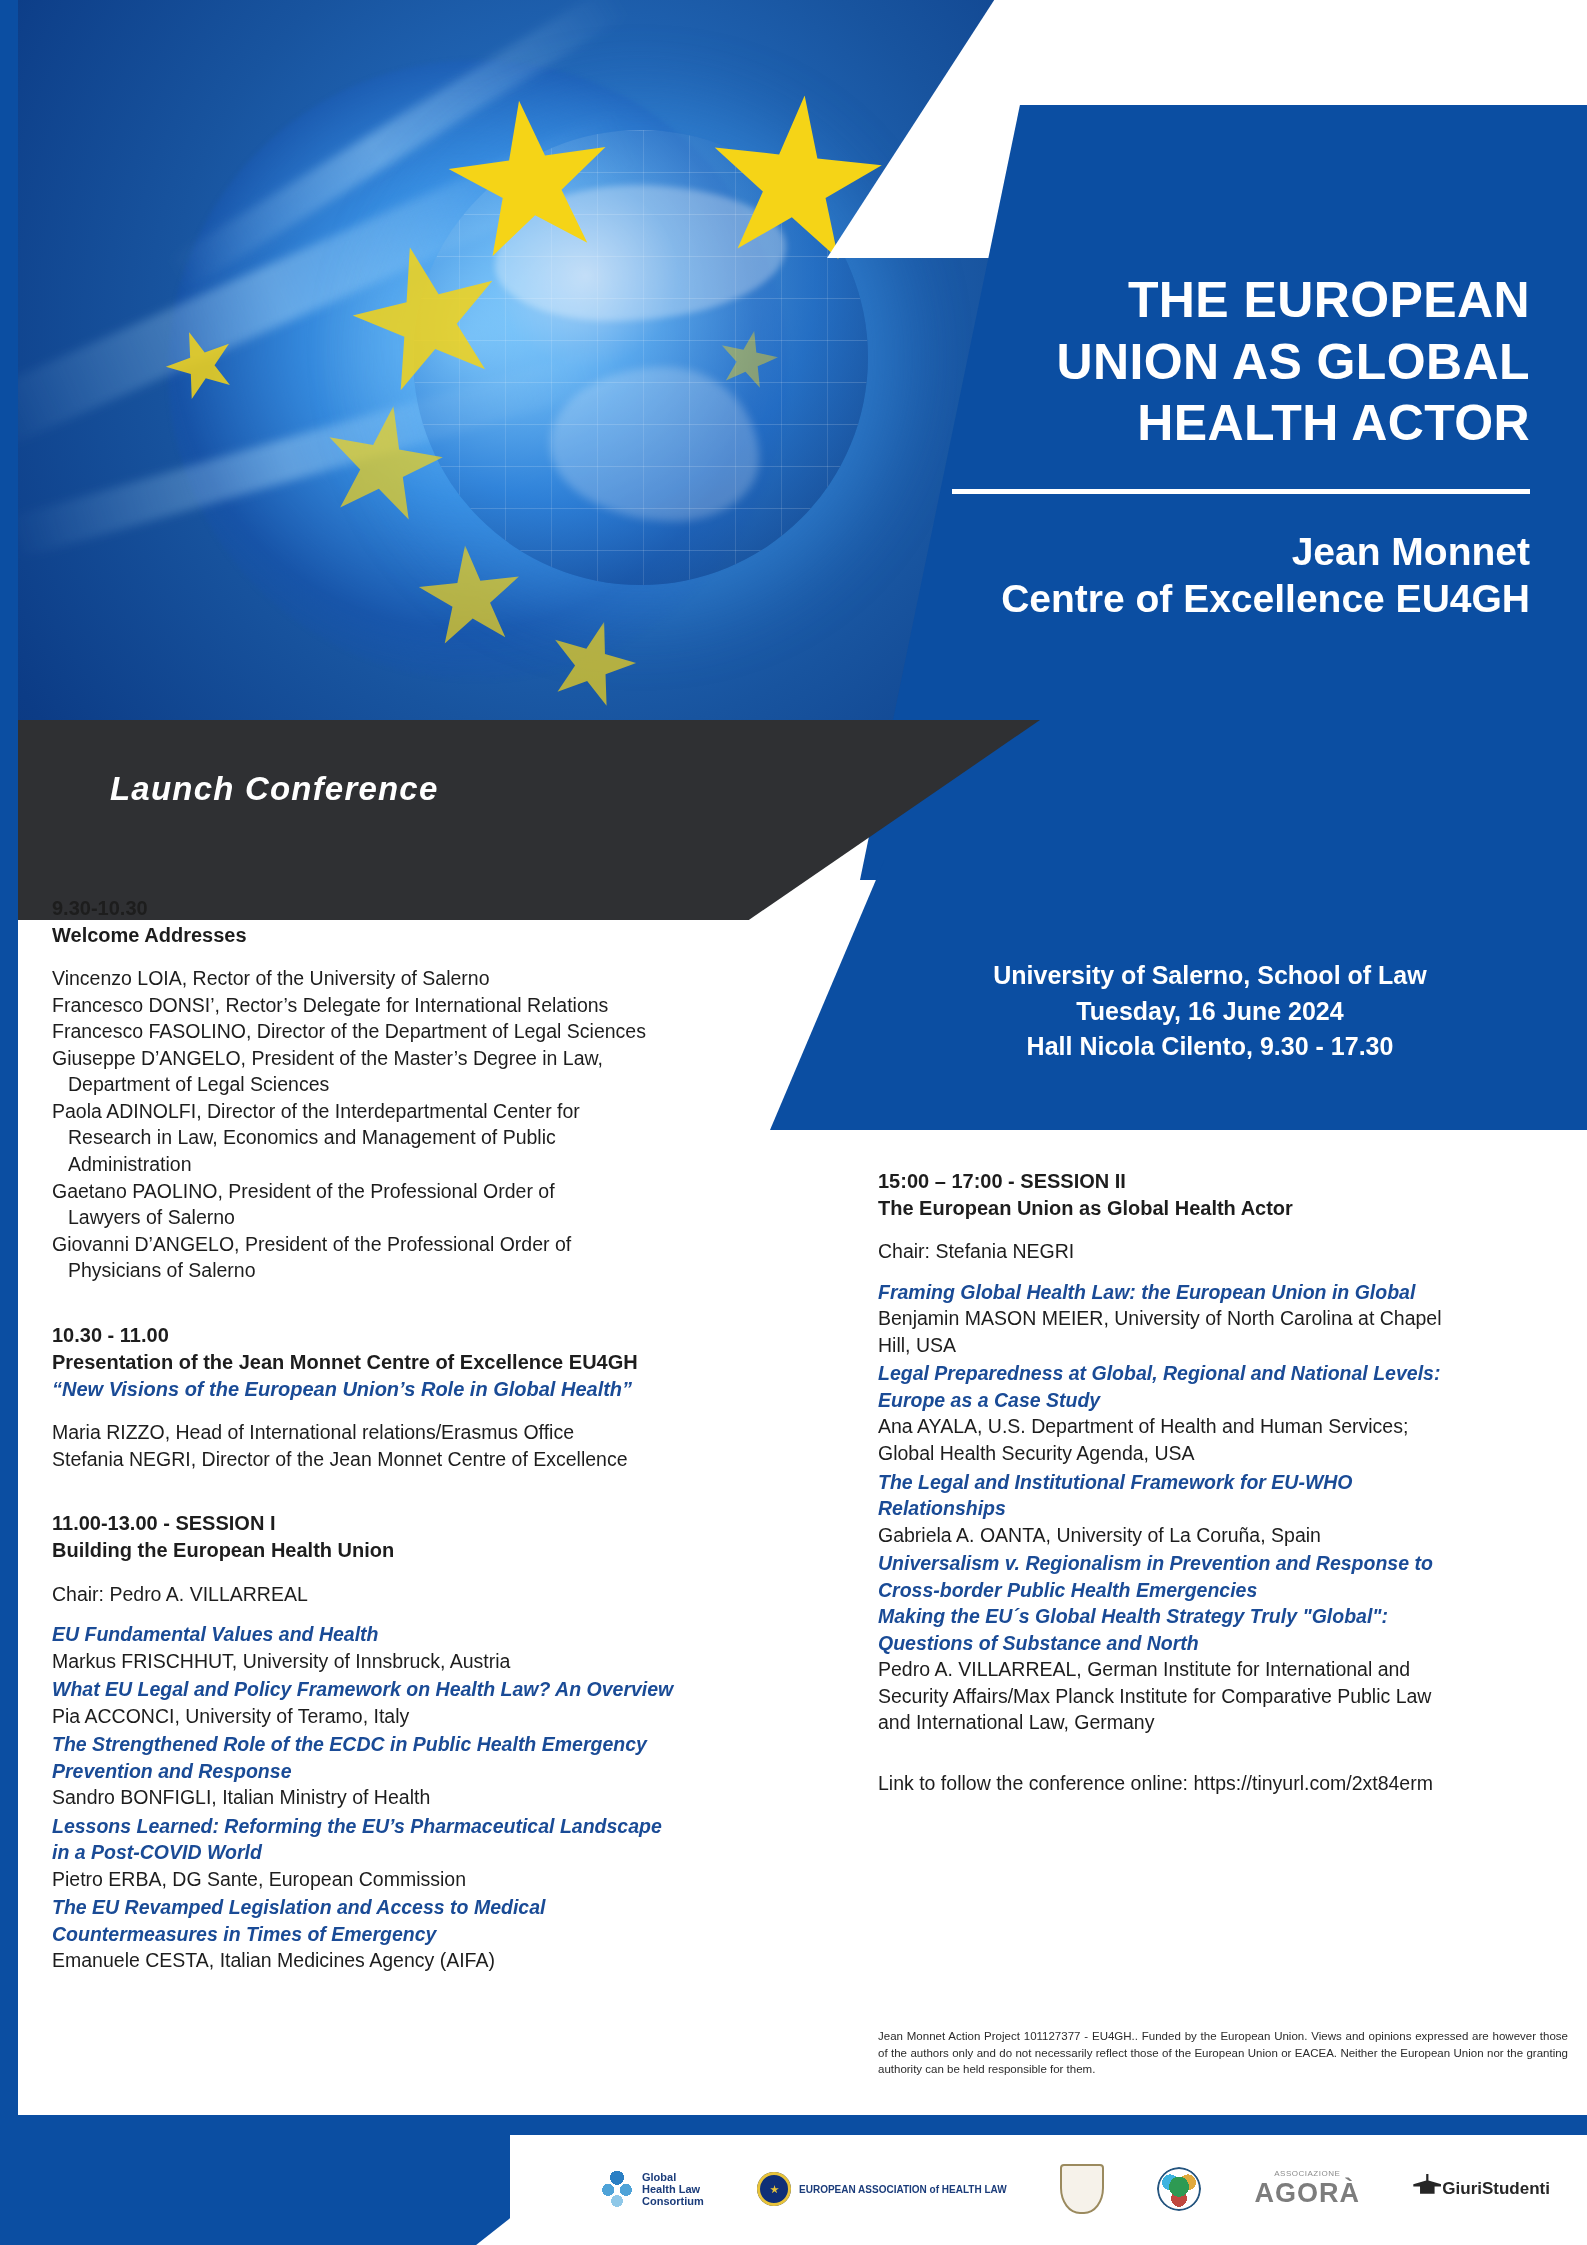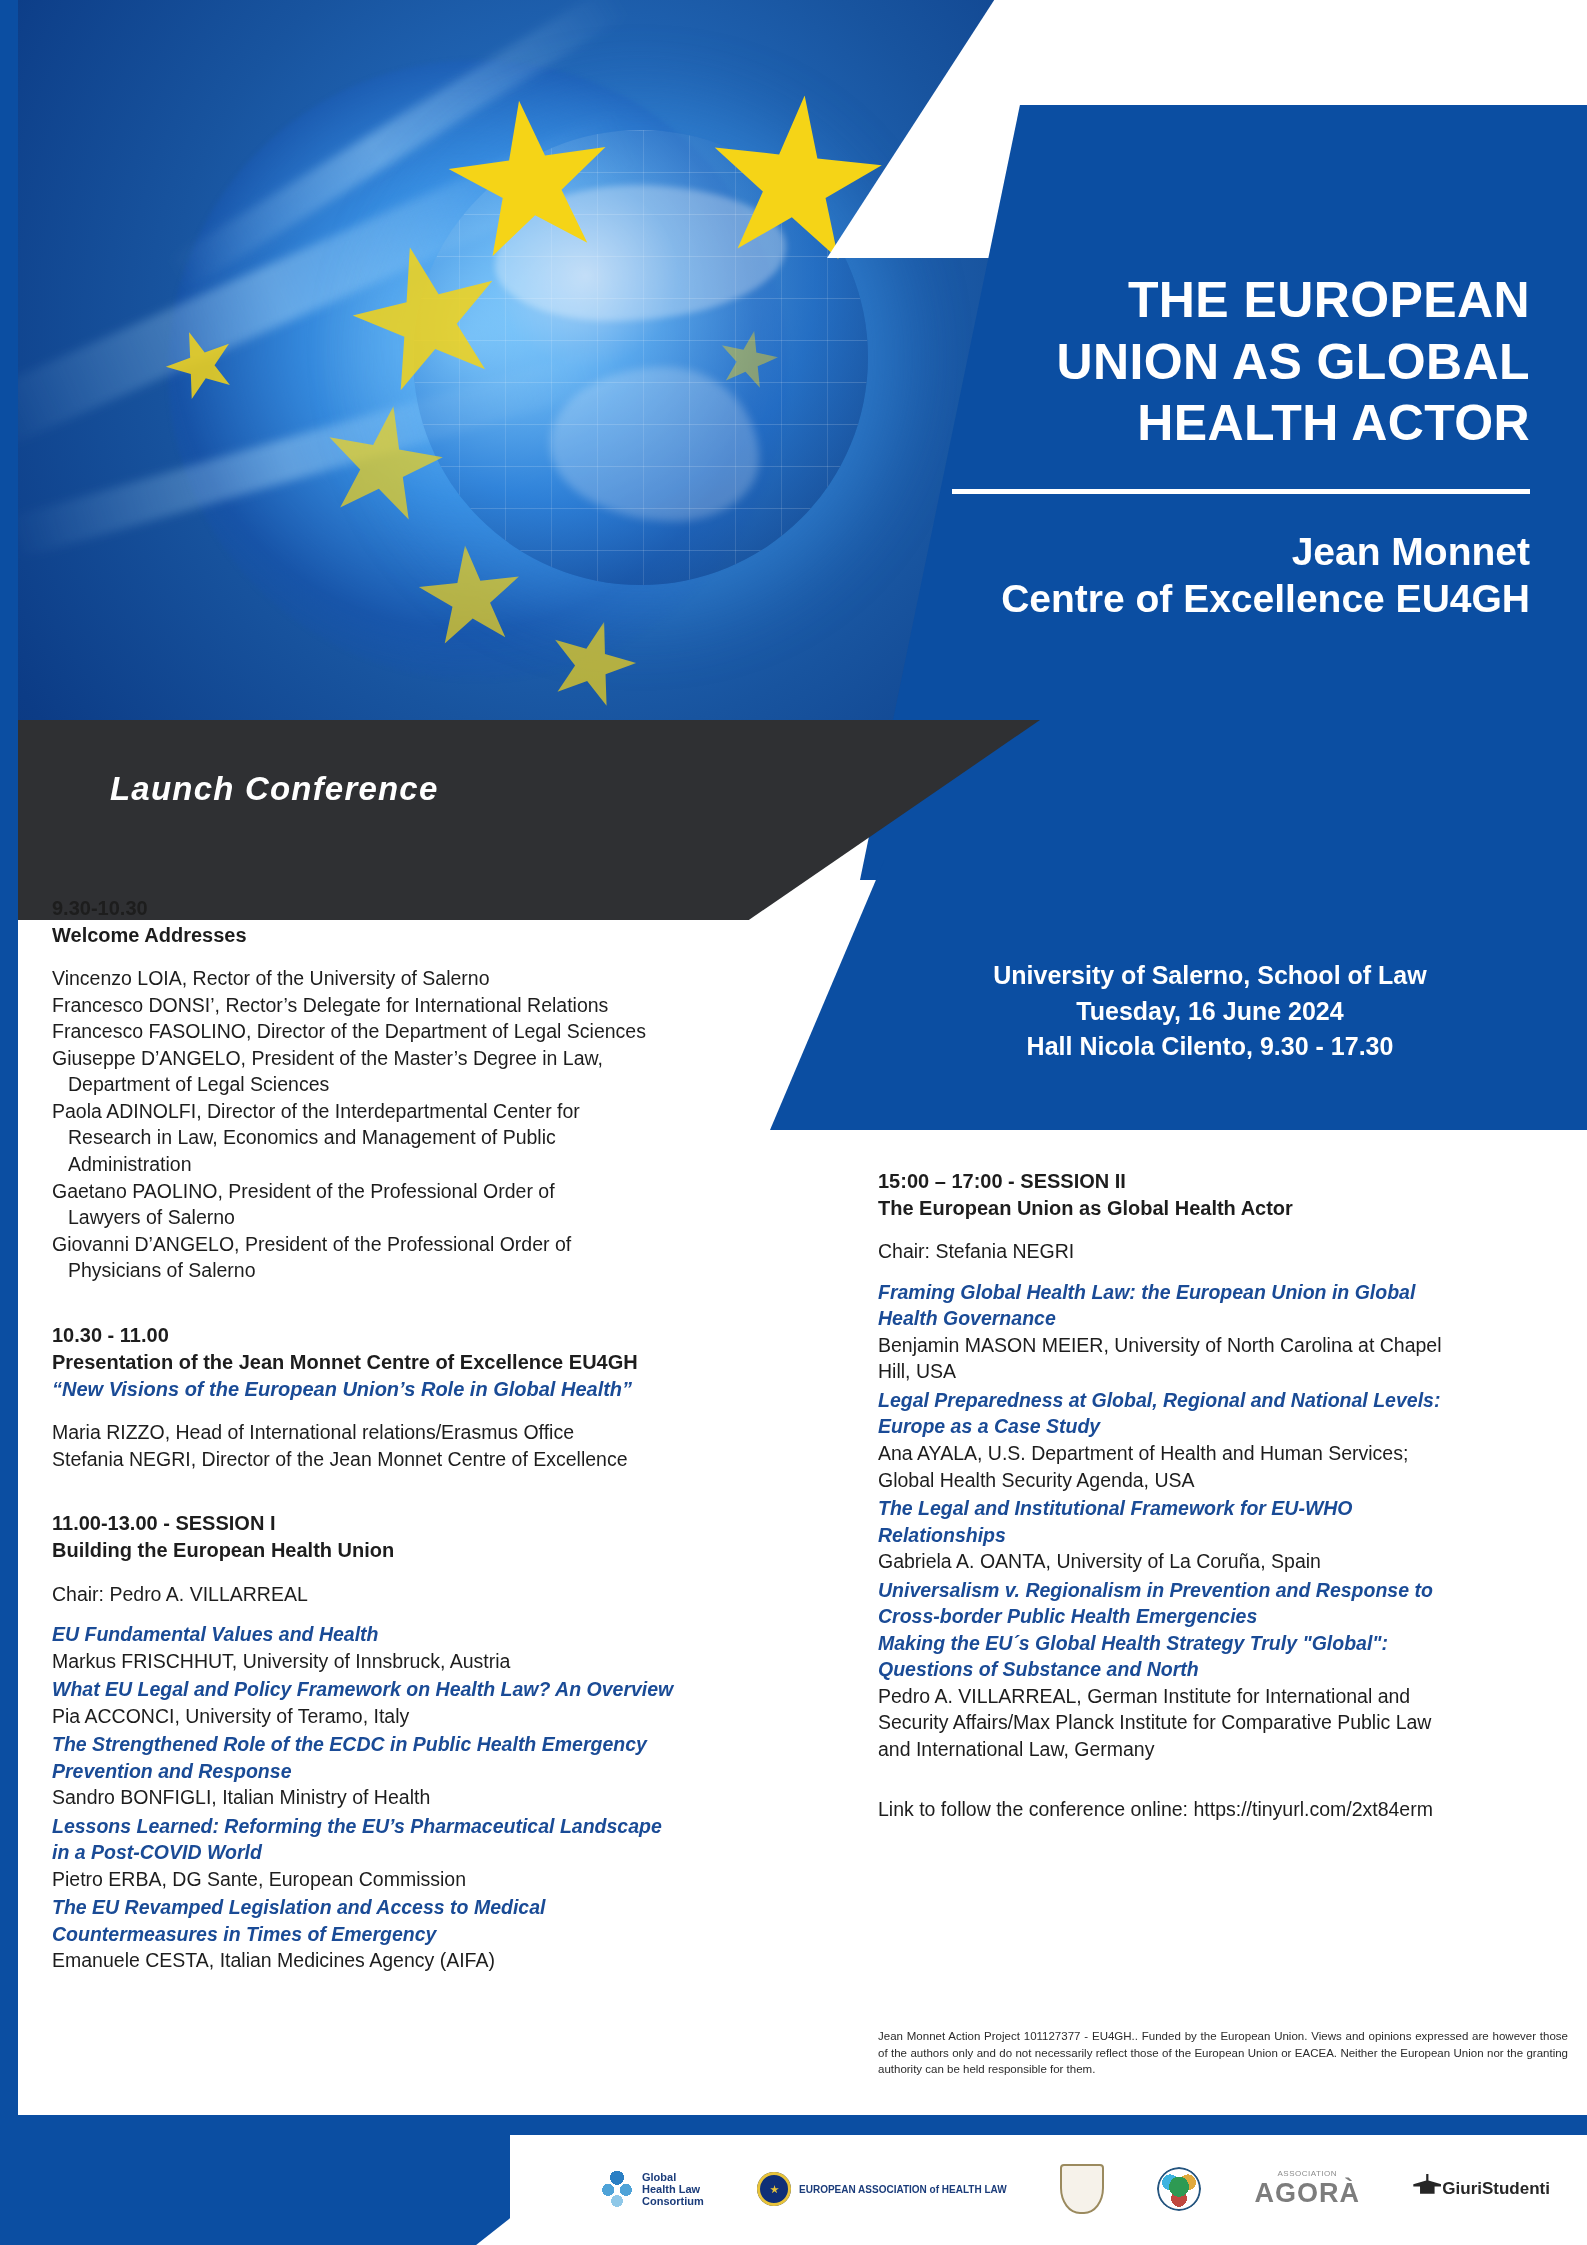--- a/index.html
+++ b/index.html
@@ -490,21 +490,20 @@
   </div>
 
   <div class="col col-right">
     <div class="blk">
       <div class="time">15:00 – 17:00 - SESSION II</div>
       <div class="heading">The European Union as Global Health Actor</div>
       <div class="chair">Chair: Stefania NEGRI</div>
 
       <div>
         <div class="talk-title">Framing Global Health Law: the European Union in Global</div>
-        <div class="talk-title">Health Governance</div>
         <div>Benjamin MASON MEIER, University of North Carolina at Chapel</div>
         <div class="talk-speaker">Hill, USA</div>
       </div>
       <div>
         <div class="talk-title">Legal Preparedness at Global, Regional and National Levels:</div>
         <div class="talk-title">Europe as a Case Study</div>
         <div>Ana AYALA, U.S. Department of Health and Human Services;</div>
         <div class="talk-speaker">Global Health Security Agenda, USA</div>
       </div>
       <div>
@@ -545,21 +544,21 @@
       <div class="eahl-mark"></div>
       <div class="cap" style="font-size:10px;">EUROPEAN ASSOCIATION of HEALTH LAW</div>
     </div>
     <div class="blogo">
       <div class="crest-mini"></div>
     </div>
     <div class="blogo">
       <div class="tree-mark"></div>
     </div>
     <div class="blogo" style="flex-direction:column; gap:0;">
-      <div class="agora-sub">ASSOCIATION</div>
+      <div class="agora-sub">ASSOCIAZIONE</div>
       <div class="agora-text">AGORÀ</div>
     </div>
     <div class="blogo" style="flex-direction:row; gap:1px;">
       <div class="giuri-mark"></div>
       <div class="giuri-text">GiuriStudenti</div>
     </div>
   </div>
 
 </div>
 

